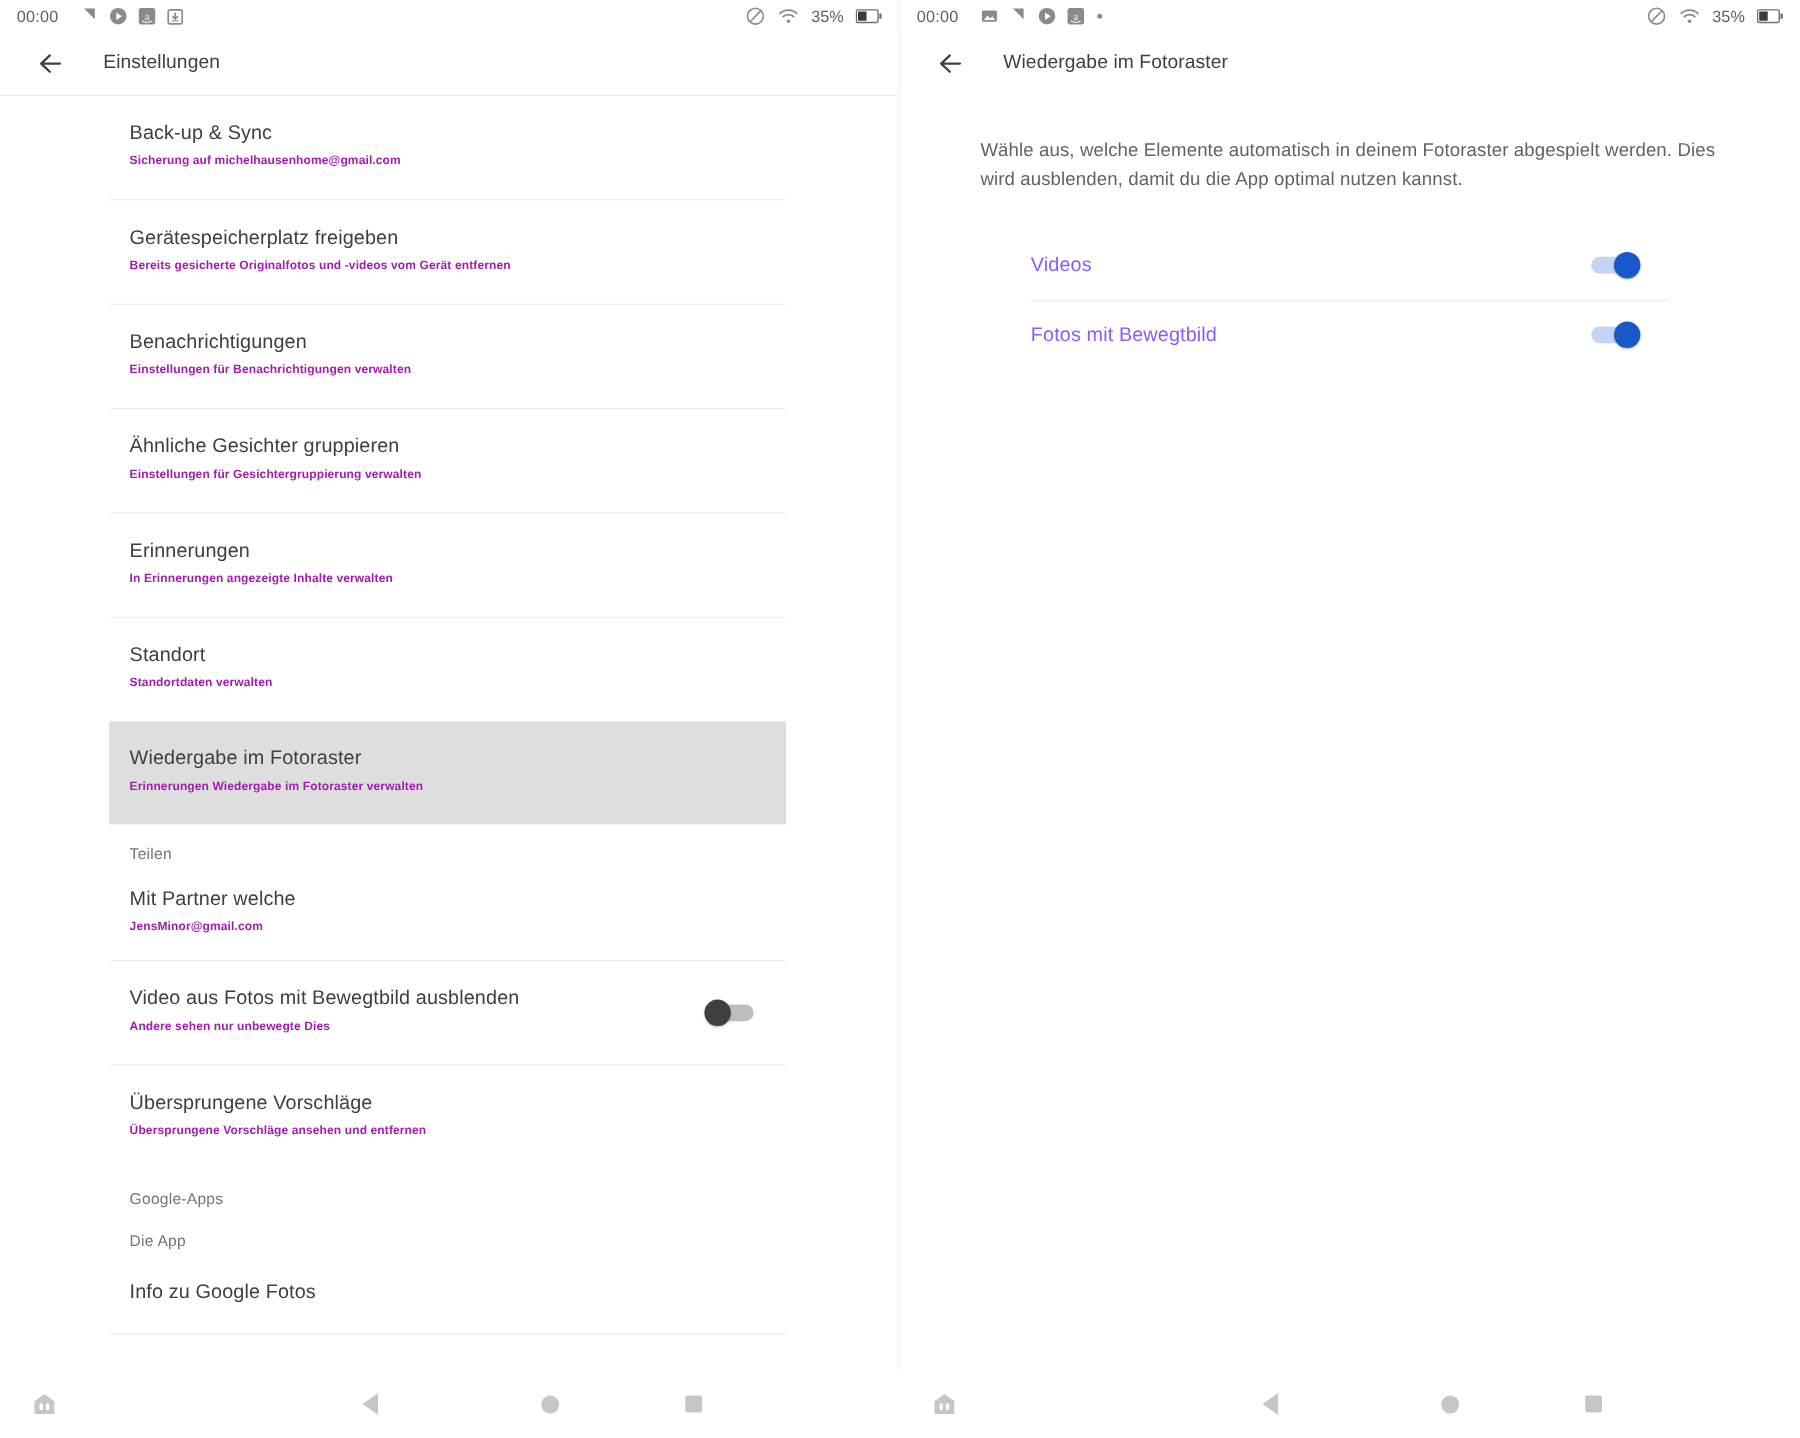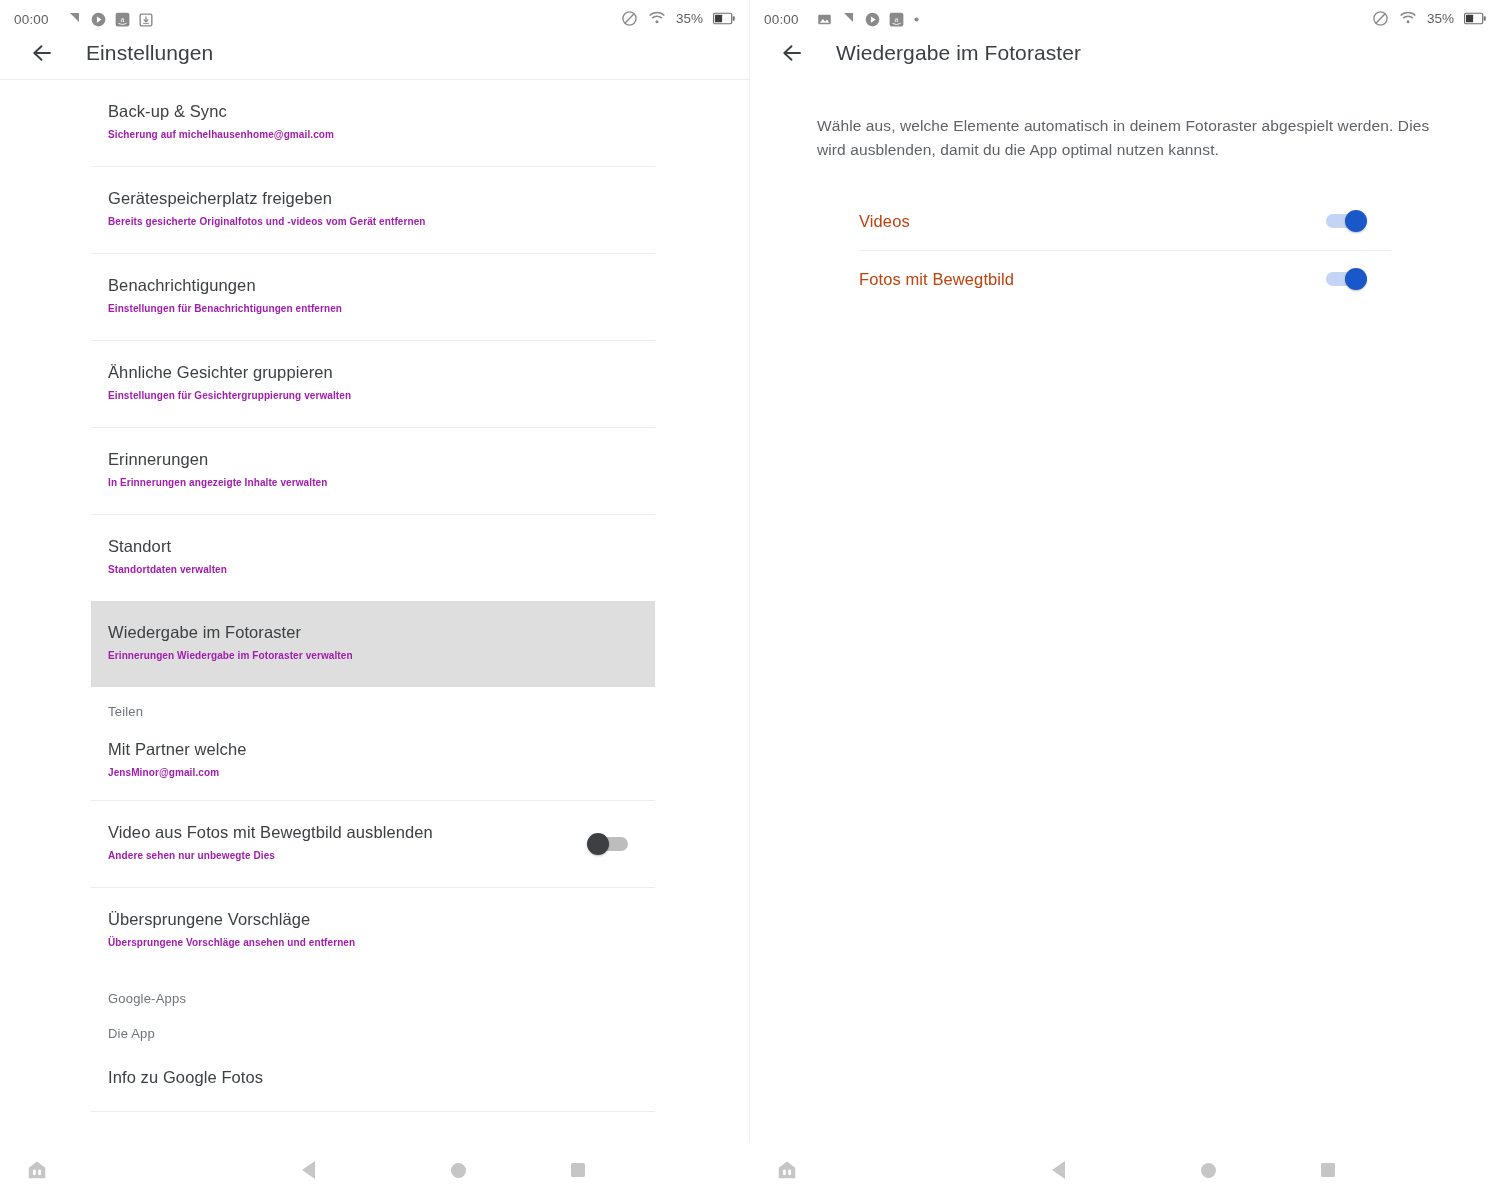--- a/index.html
+++ b/index.html
@@ -11,21 +11,21 @@
   }
   .screen { position: relative; width: 1500px; height: 1198px; display: flex; }
 
   
   .panel { position: relative; height: 1198px; background: #ffffff; }
   .panel-left  { width: 750px; border-right: 1px solid #f0f0f0; }
   .panel-right { width: 750px; }
 
   
   .statusbar {
-    height: 27px; display: flex; align-items: flex-end;
+    height: 27px; display: flex; align-items: center;
     padding: 0 14px 0 14px; color: #6e6e6e; font-size: 13.5px;
   }
   .sb-clock { letter-spacing: .2px; color: #5f5f5f; font-size: 13.5px; }
   .sb-left-icons { display: flex; align-items: center; gap: 9px; margin-left: 18px; }
   .sb-spacer { flex: 1; }
   .sb-right { display: flex; align-items: center; gap: 10px; }
   .sb-batt-text { font-size: 13.5px; color: #5f5f5f; }
 
   .ic { display: inline-block; color: #8a8a8a; }
   svg.ic { display: block; }
@@ -34,21 +34,21 @@
   .appbar {
     height: 52px; display: flex; align-items: center; padding-left: 22px;
     background: #ffffff;
   }
   .appbar-sep { height: 1px; background: #ededed; width: 100%; }
   .back-btn {
     width: 40px; height: 40px; display: flex; align-items: center; justify-content: center;
     border-radius: 50%; cursor: pointer;
   }
   .appbar-title {
-    font-size: 21px; color: #3c4043; margin-left: 24px; font-weight: 400;
+    font-size: 16px; color: #3c4043; margin-left: 24px; font-weight: 400;
     letter-spacing: .1px;
   }
 
   
   .list { padding-top: 0px; }
   .list-inner { margin-left: 91px; width: 564px; }
 
   .row {
     position: relative; padding: 20px 0 21px 17px; cursor: pointer;
     display: flex; align-items: center;
@@ -80,21 +80,21 @@
 
   
   .desc {
     margin: 35px 67px 0 67px; font-size: 15.5px; color: #5f6368; line-height: 24px;
     letter-spacing: .1px;
   }
   .right-list { margin: 31px 0 0 0; }
   .r-row {
     display: flex; align-items: center; width: 550px; padding: 17px 0 18px 18px; cursor: pointer;
   }
-  .r-label { flex: 1; font-size: 16.5px; color: #c2410c; letter-spacing: .1px; }
+  .r-label { flex: 1; font-size: 16.5px; color: #8b5cf6; letter-spacing: .1px; }
 
   
   .navbar {
     position: absolute; bottom: 0; left: 0; width: 750px; height: 56px;
     display: flex; align-items: center; background: #ffffff;
   }
   .nav-slot { display: flex; align-items: center; justify-content: center; cursor: pointer; }
   .nav-ime    { width: 74px; }
   .nav-back   { width: 180px; margin-left: 144px; }
   .nav-home   { width: 120px; }
@@ -192,21 +192,21 @@
           <div class="row-texts">
             <div class="row-title">Gerätespeicherplatz freigeben</div>
             <div class="row-sub">Bereits gesicherte Originalfotos und -videos vom Gerät entfernen</div>
           </div>
         </div>
         <div class="divider"></div>
 
         <div class="row">
           <div class="row-texts">
             <div class="row-title">Benachrichtigungen</div>
-            <div class="row-sub">Einstellungen für Benachrichtigungen entfernen</div>
+            <div class="row-sub">Einstellungen für Benachrichtigungen verwalten</div>
           </div>
         </div>
         <div class="divider"></div>
 
         <div class="row">
           <div class="row-texts">
             <div class="row-title">Ähnliche Gesichter gruppieren</div>
             <div class="row-sub">Einstellungen für Gesichtergruppierung verwalten</div>
           </div>
         </div>

